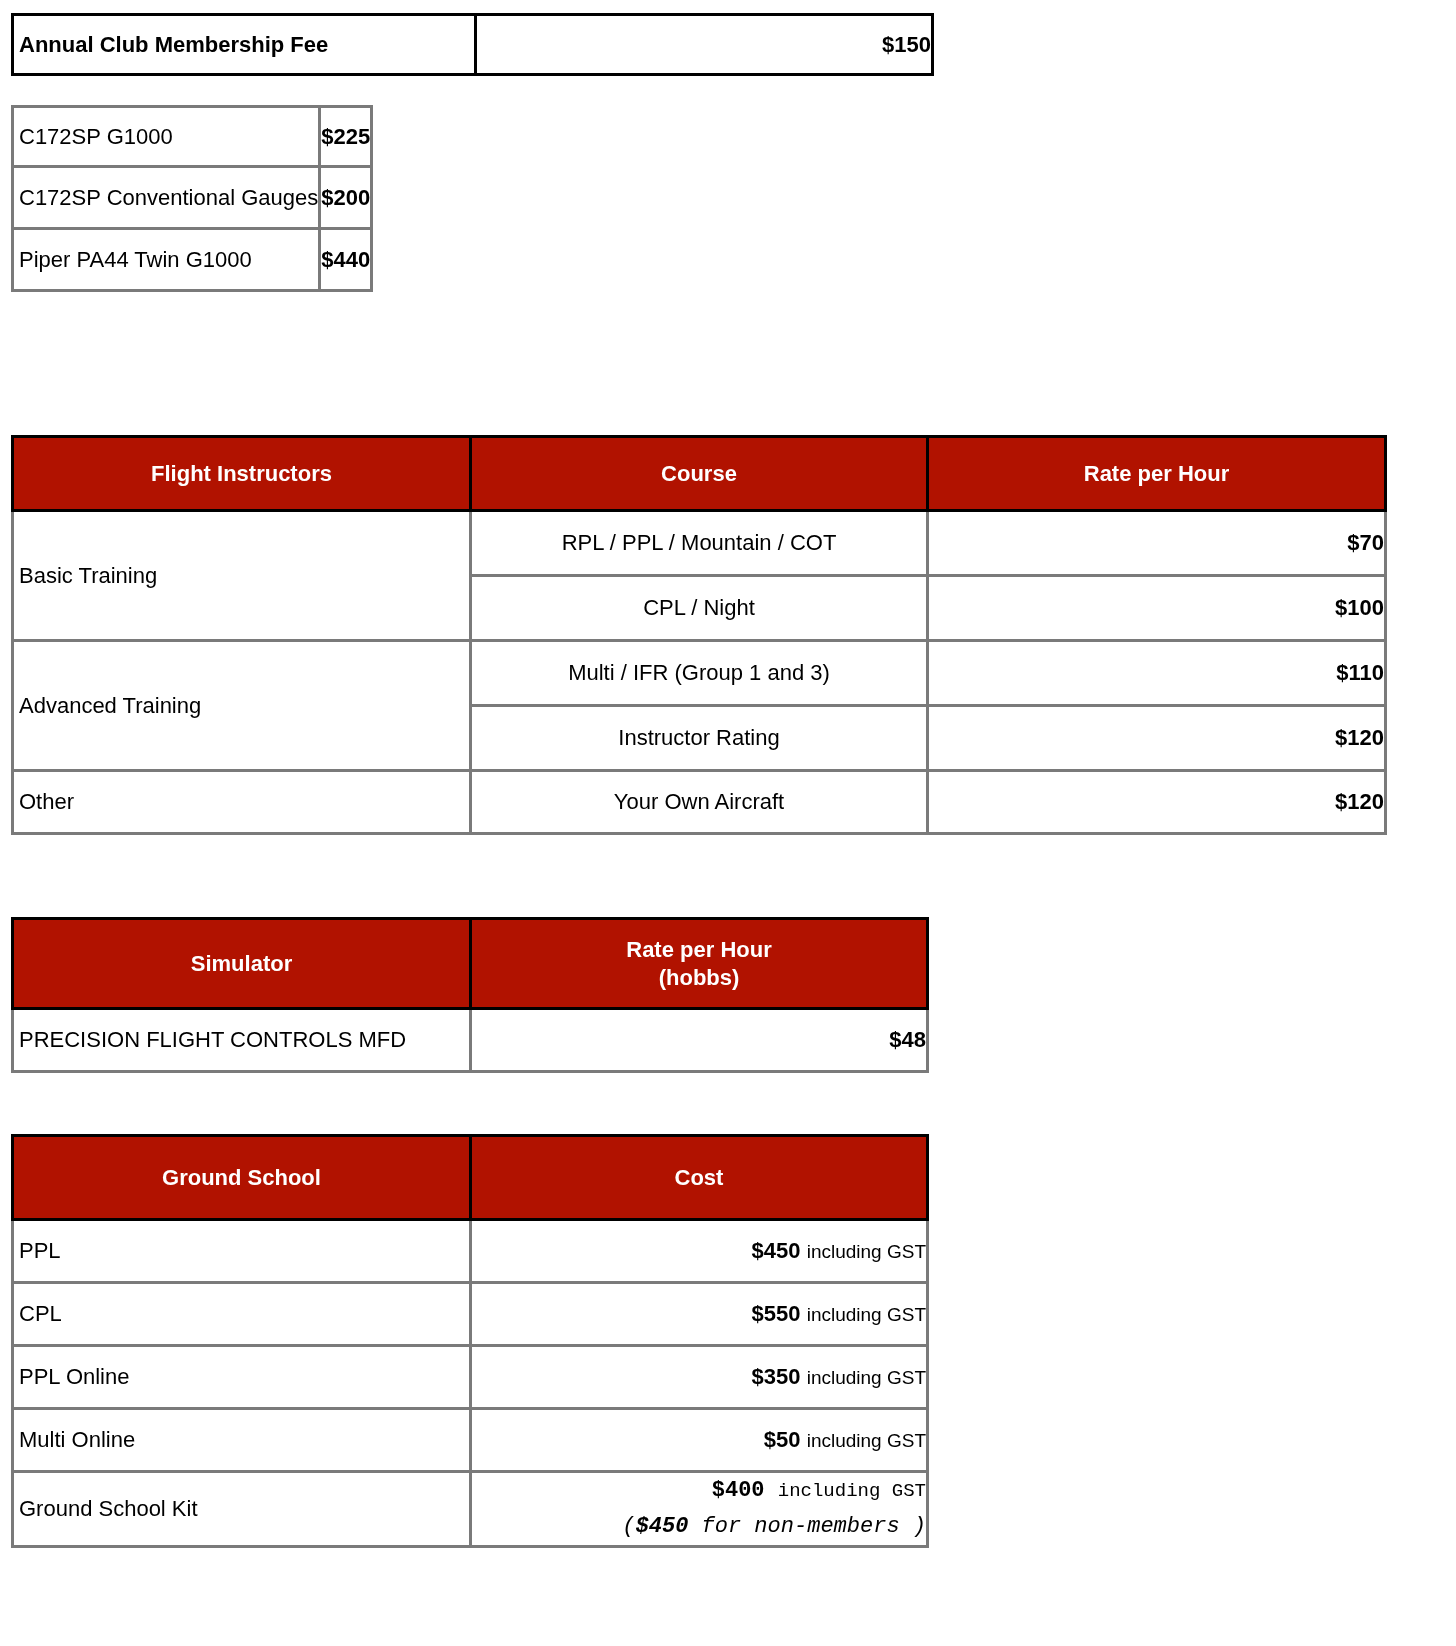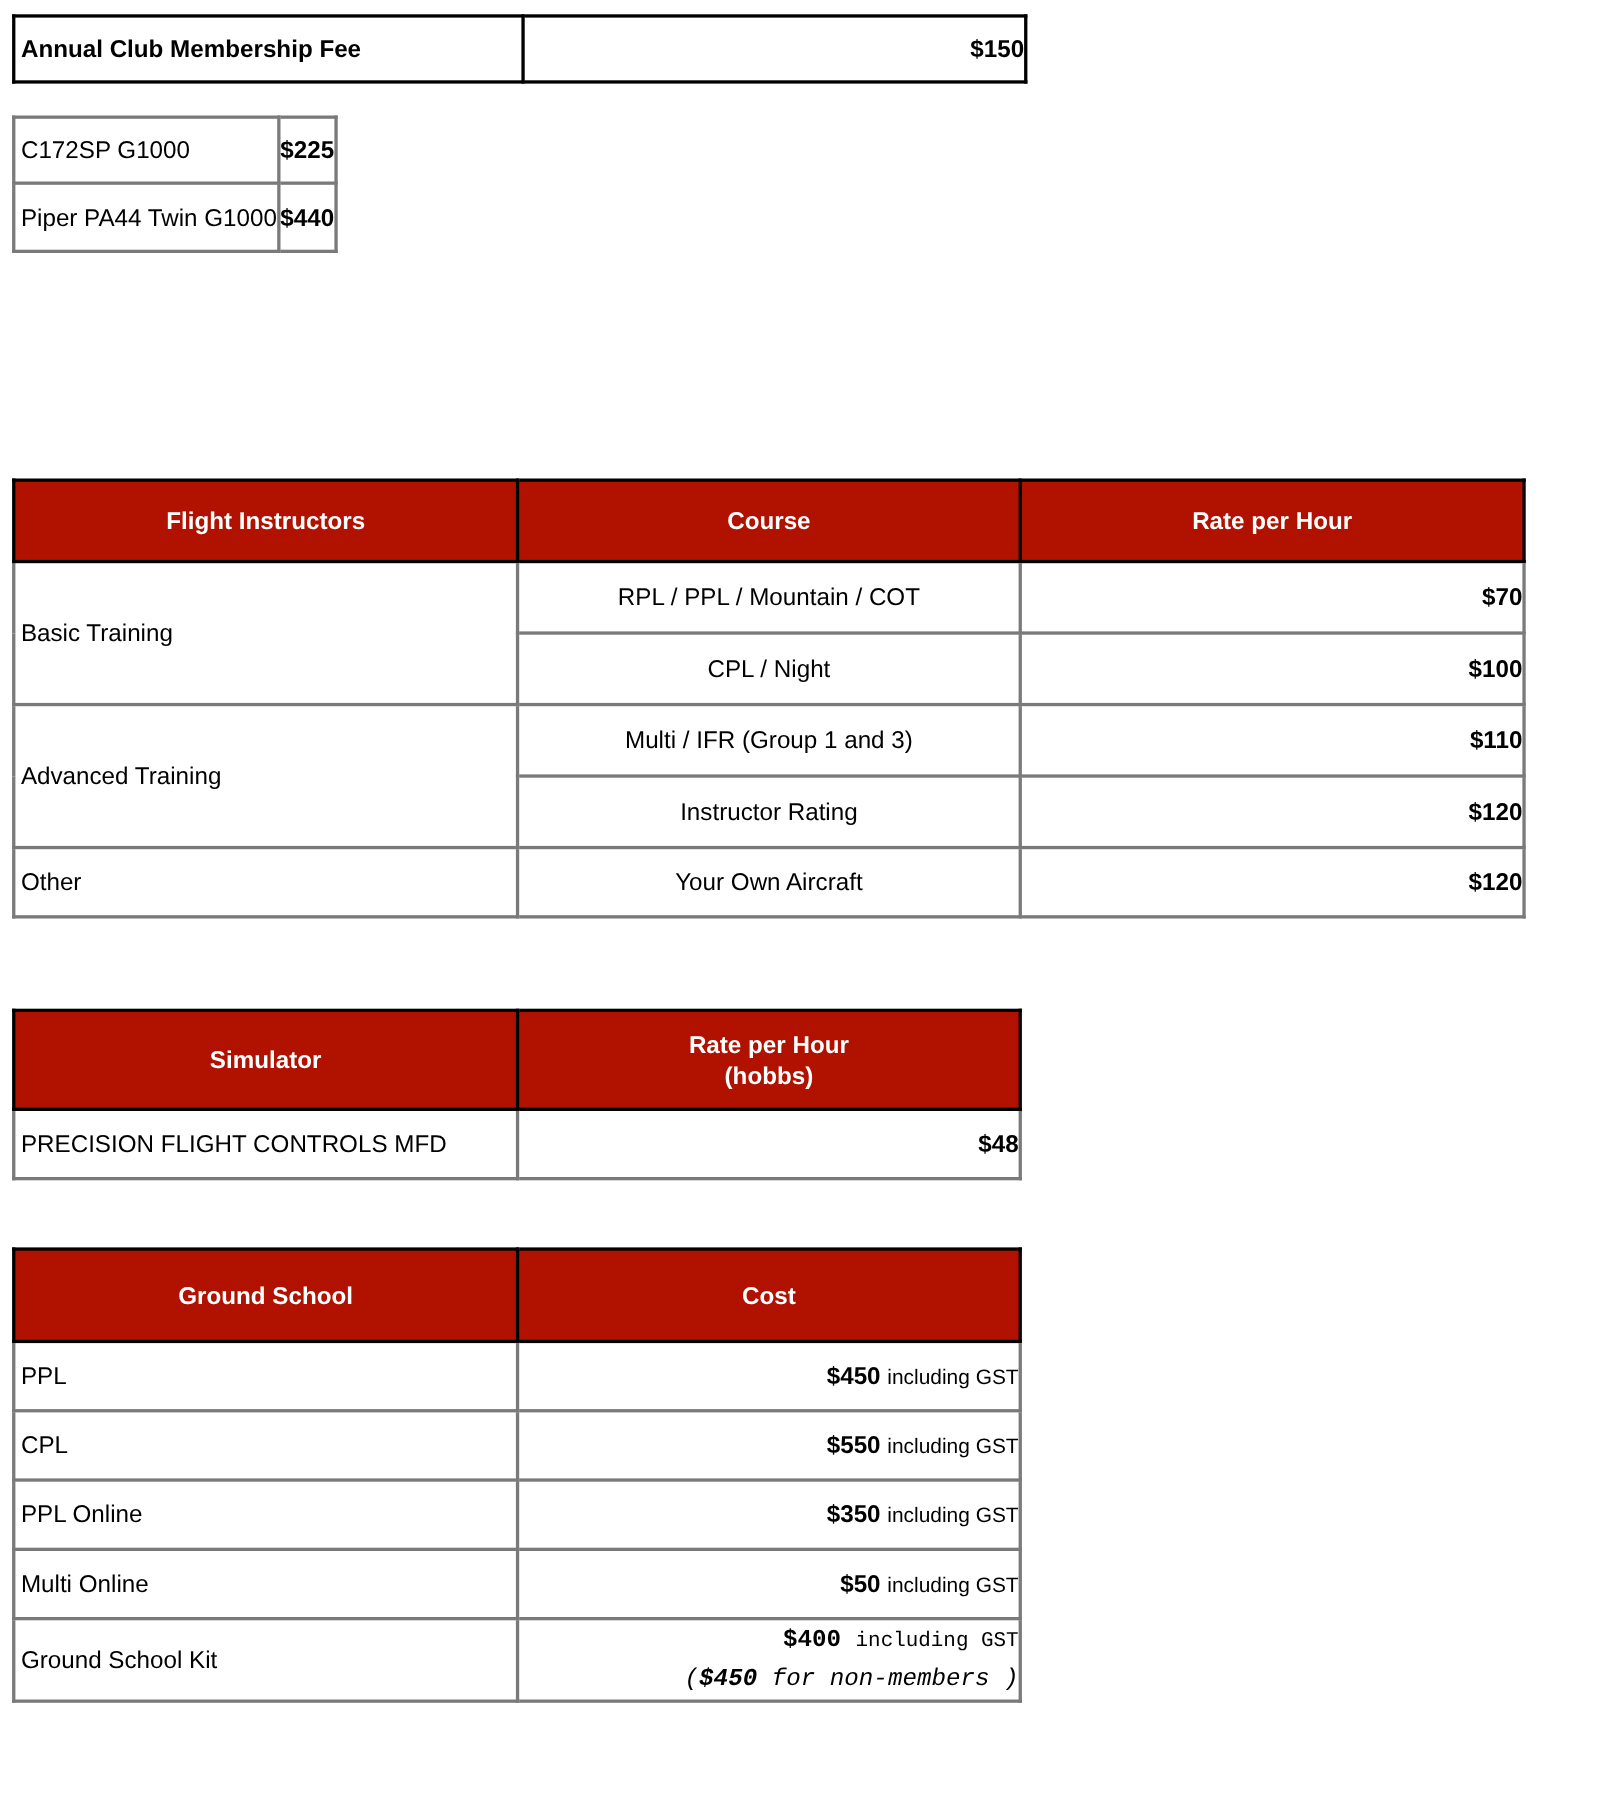--- a/index.html
+++ b/index.html
@@ -29,20 +29,24 @@
     <td class="val col2">$150</td>
   </tr>
 </tbody>
   </table>
 
 <table class="tbl" style="top:105px;">
   <tbody>
   <tr style="height:60px;">
     <td class="label">C172SP G1000</td>
     <td class="val">$225</td>
+  </tr>
+  <tr style="height:62px;">
+    <td class="label">C172SP Conventional Gauges</td>
+    <td class="val">$200</td>
   </tr>
   <tr style="height:62px;">
     <td class="label">Piper PA44 Twin G1000</td>
     <td class="val">$440</td>
   </tr>
 </tbody>
   </table>
 
 <table class="tbl" style="top:435px;padding-left:20px;">
   <tbody>

